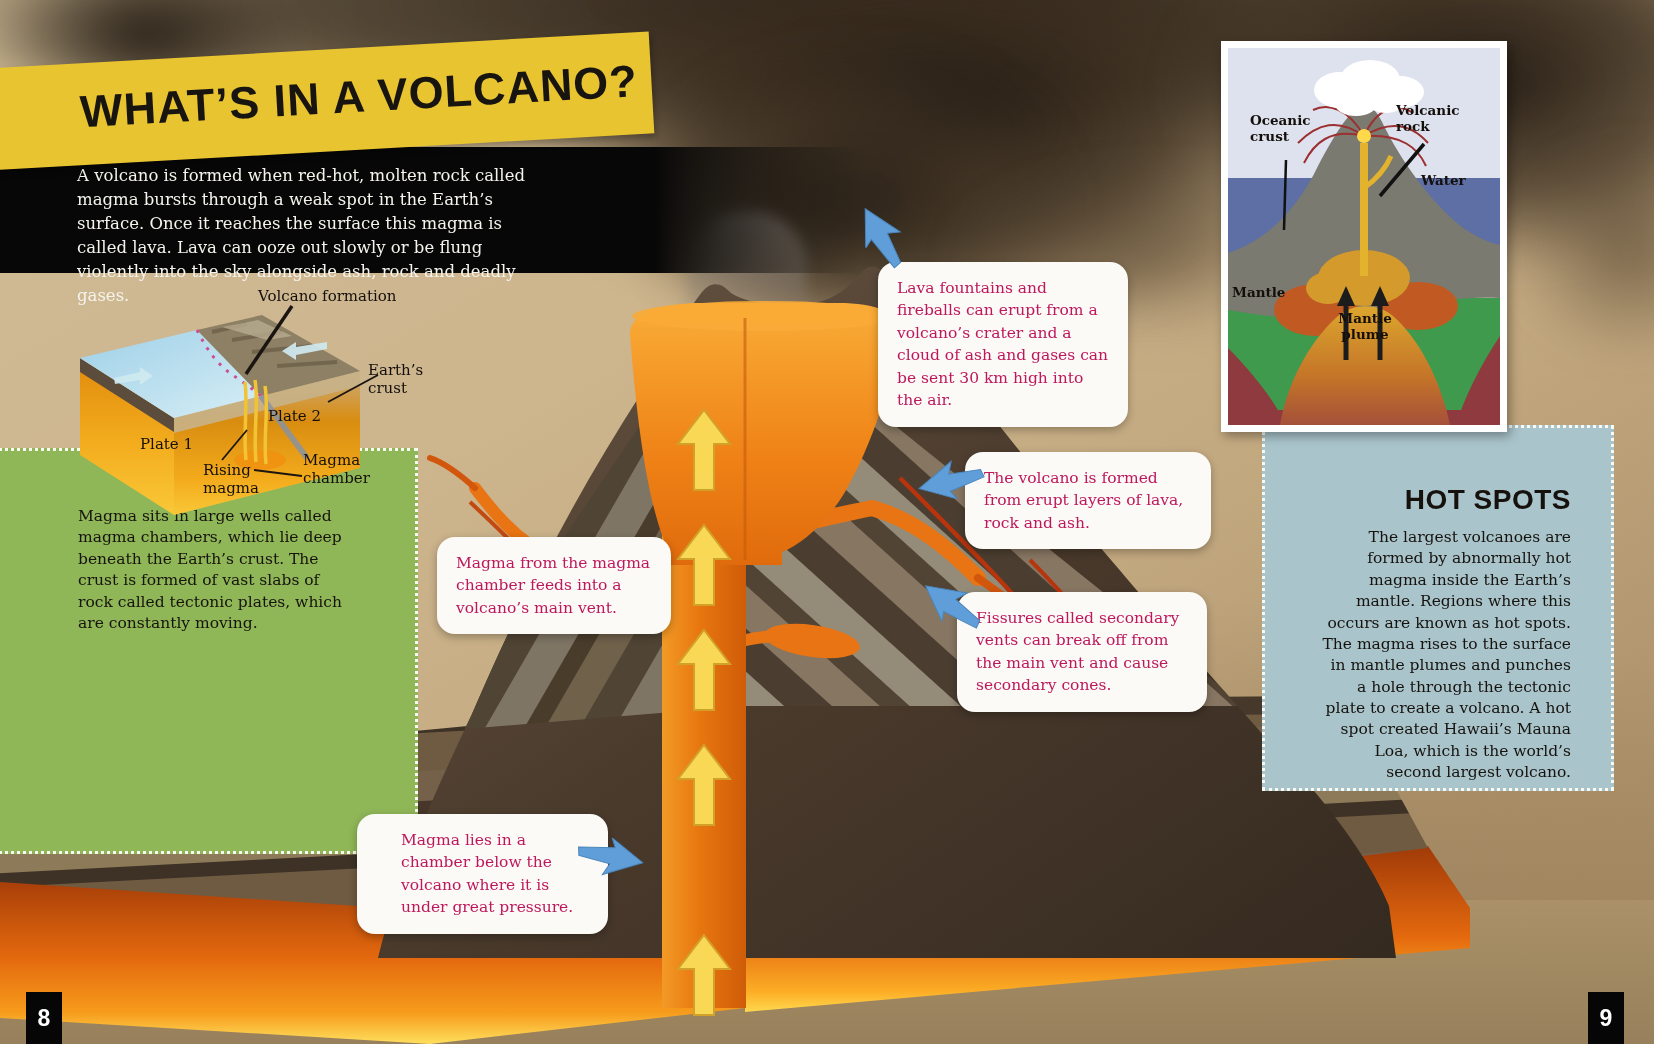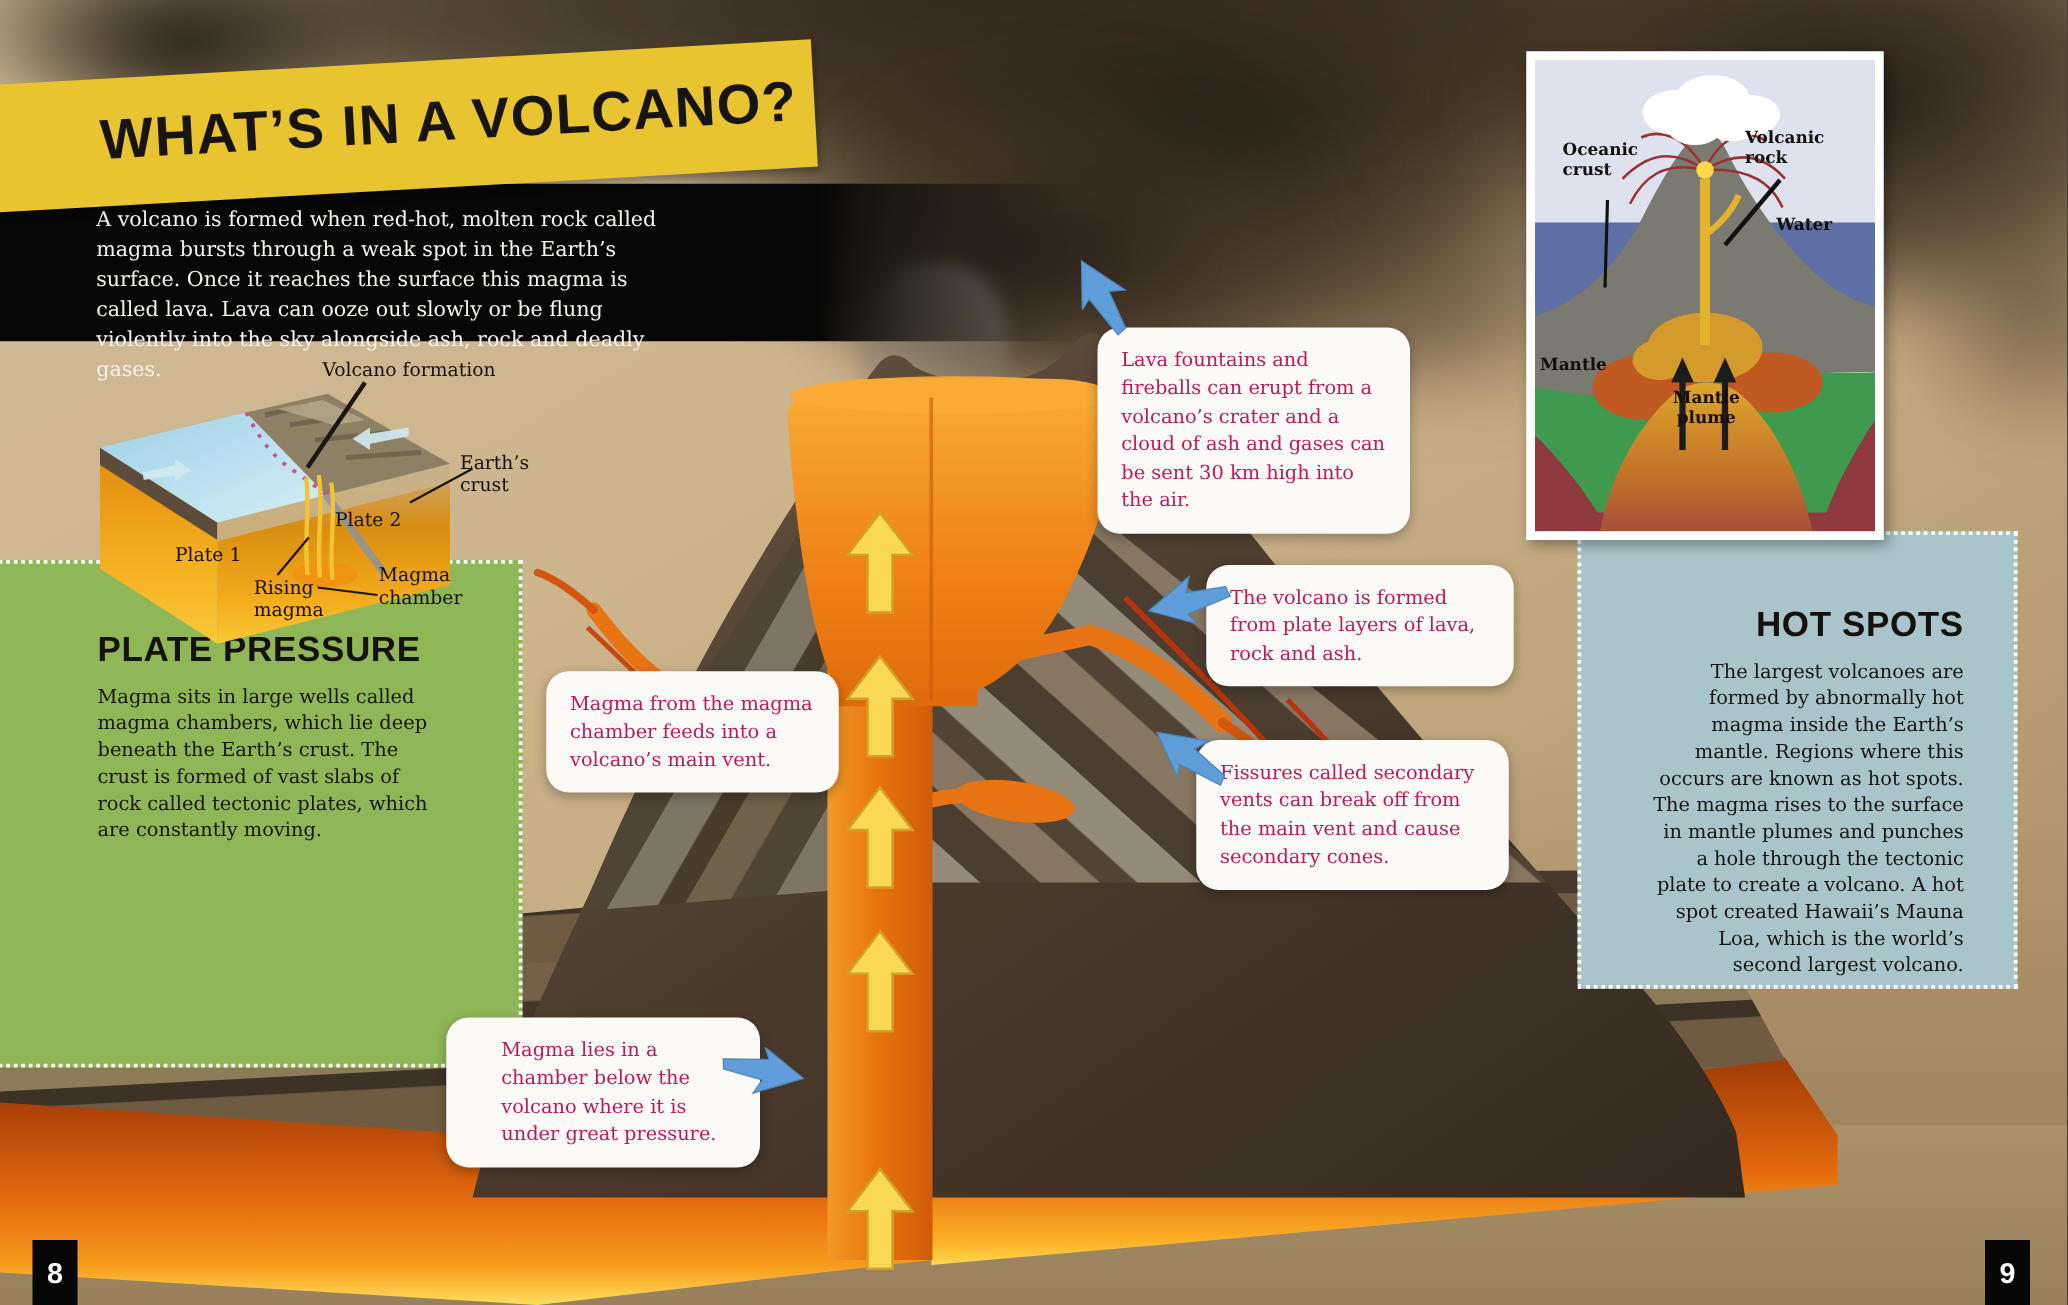--- a/index.html
+++ b/index.html
@@ -167,21 +167,20 @@
 
   <div class="introbar">
     <p>A volcano is formed when red-hot, molten rock called magma bursts through a weak spot in the Earth’s surface. Once it reaches the surface this magma is called lava. Lava can ooze out slowly or be flung violently into the sky alongside ash, rock and deadly gases.</p>
   </div>
   <div class="banner">
     <h1>WHAT’S IN A VOLCANO?</h1>
   </div>
 
   <section class="panel green">
     <div class="inner">
-      <h2>PLATE PRESSURE</h2>
       <p>Magma sits in large wells called magma chambers, which lie deep beneath the Earth’s crust. The crust is formed of vast slabs of rock called tectonic plates, which are constantly moving.</p>
     </div>
   </section>
 
   <div class="formation">
     <svg width="410" height="252" viewBox="0 0 410 252">
       <defs>
         <linearGradient id="ffG" x1="0" y1="0" x2="0" y2="1">
           <stop offset="0" stop-color="#e08a0c"></stop>
             <stop offset=".55" stop-color="#f3ad1e"></stop>
@@ -293,21 +292,21 @@
     <div class="dlabel ilabel" style="left:175px;top:62px;width:62px;">Volcanic rock</div>
     <div class="dlabel ilabel" style="left:200px;top:132px;">Water</div>
     <div class="dlabel ilabel" style="left:11px;top:244px;">Mantle</div>
     <div class="dlabel ilabel" style="left:116px;top:270px;width:56px;text-align:center;">Mantle plume</div>
   </figure>
 
   <div class="callout" style="left:878px;top:262px;width:212px;">
     <p>Lava fountains and fireballs can erupt from a volcano’s crater and a cloud of ash and gases can be sent 30 km high into the air.</p>
   </div>
   <div class="callout" style="left:965px;top:452px;width:208px;">
-    <p>The volcano is formed from plate layers of lava, rock and ash.</p>
+    <p>The volcano is formed from erupt layers of lava, rock and ash.</p>
   </div>
   <div class="callout" style="left:437px;top:537px;width:196px;">
     <p>Magma from the magma chamber feeds into a volcano’s main vent.</p>
   </div>
   <div class="callout" style="left:957px;top:592px;width:212px;">
     <p>Fissures called secondary vents can break off from the main vent and cause secondary cones.</p>
   </div>
   <div class="callout" style="left:357px;top:814px;width:188px;padding-left:44px;">
     <p>Magma lies in a chamber below the volcano where it is under great pressure.</p>
   </div>

